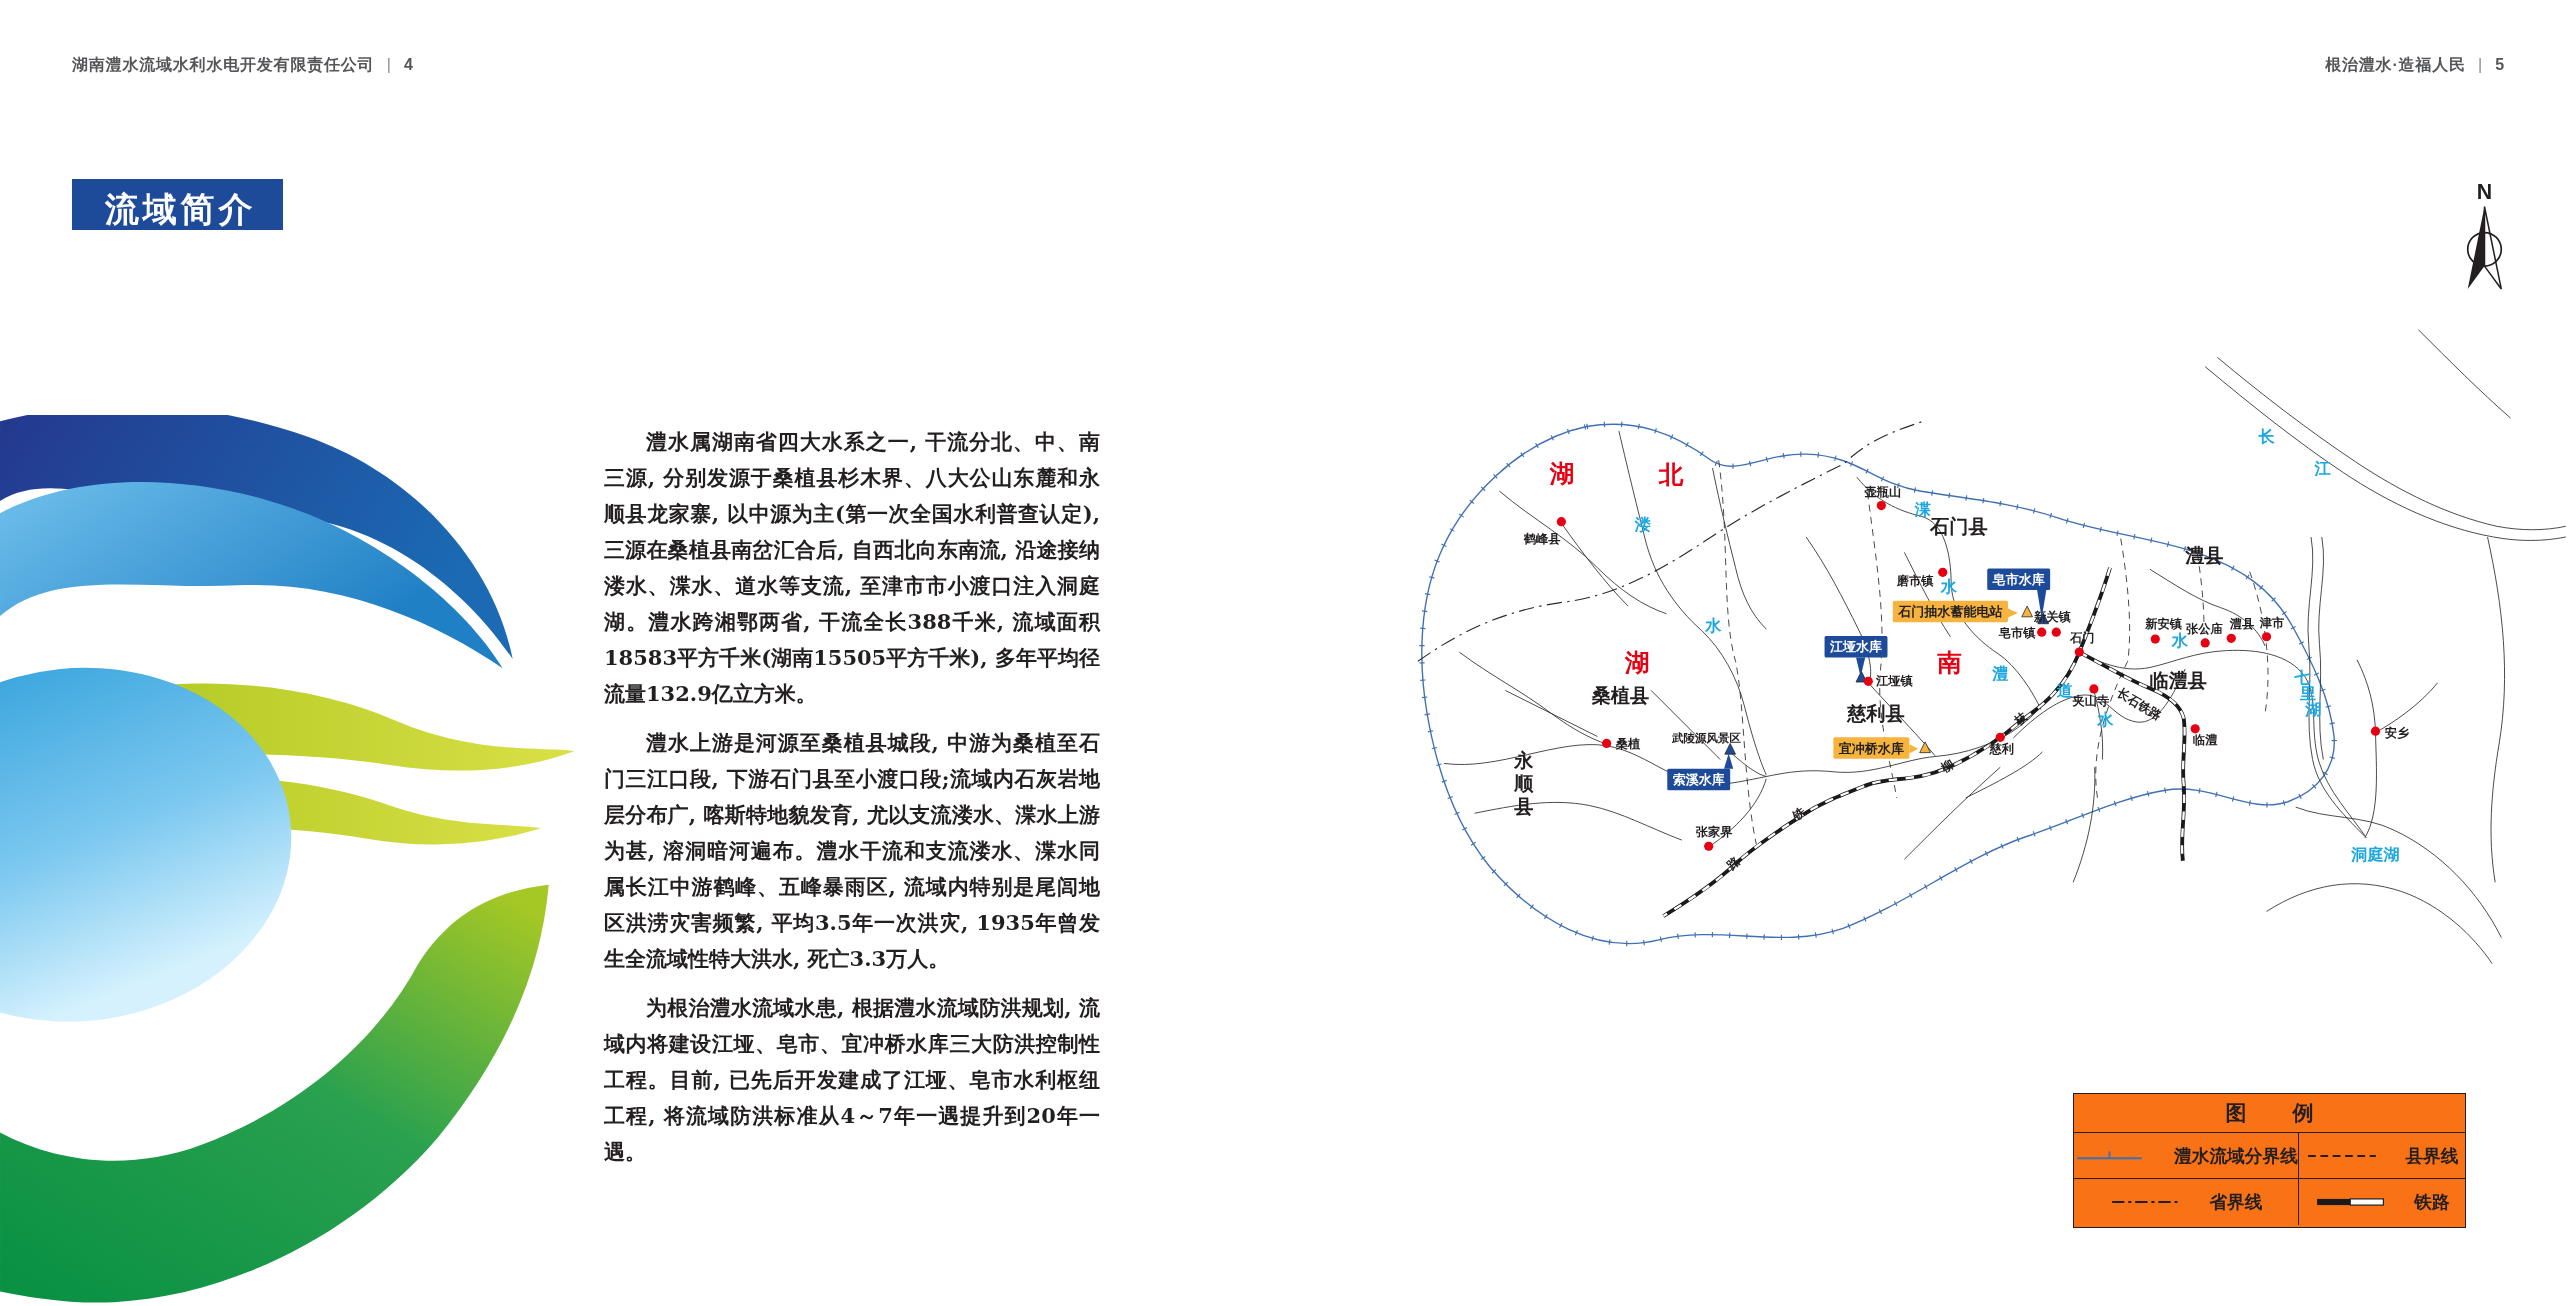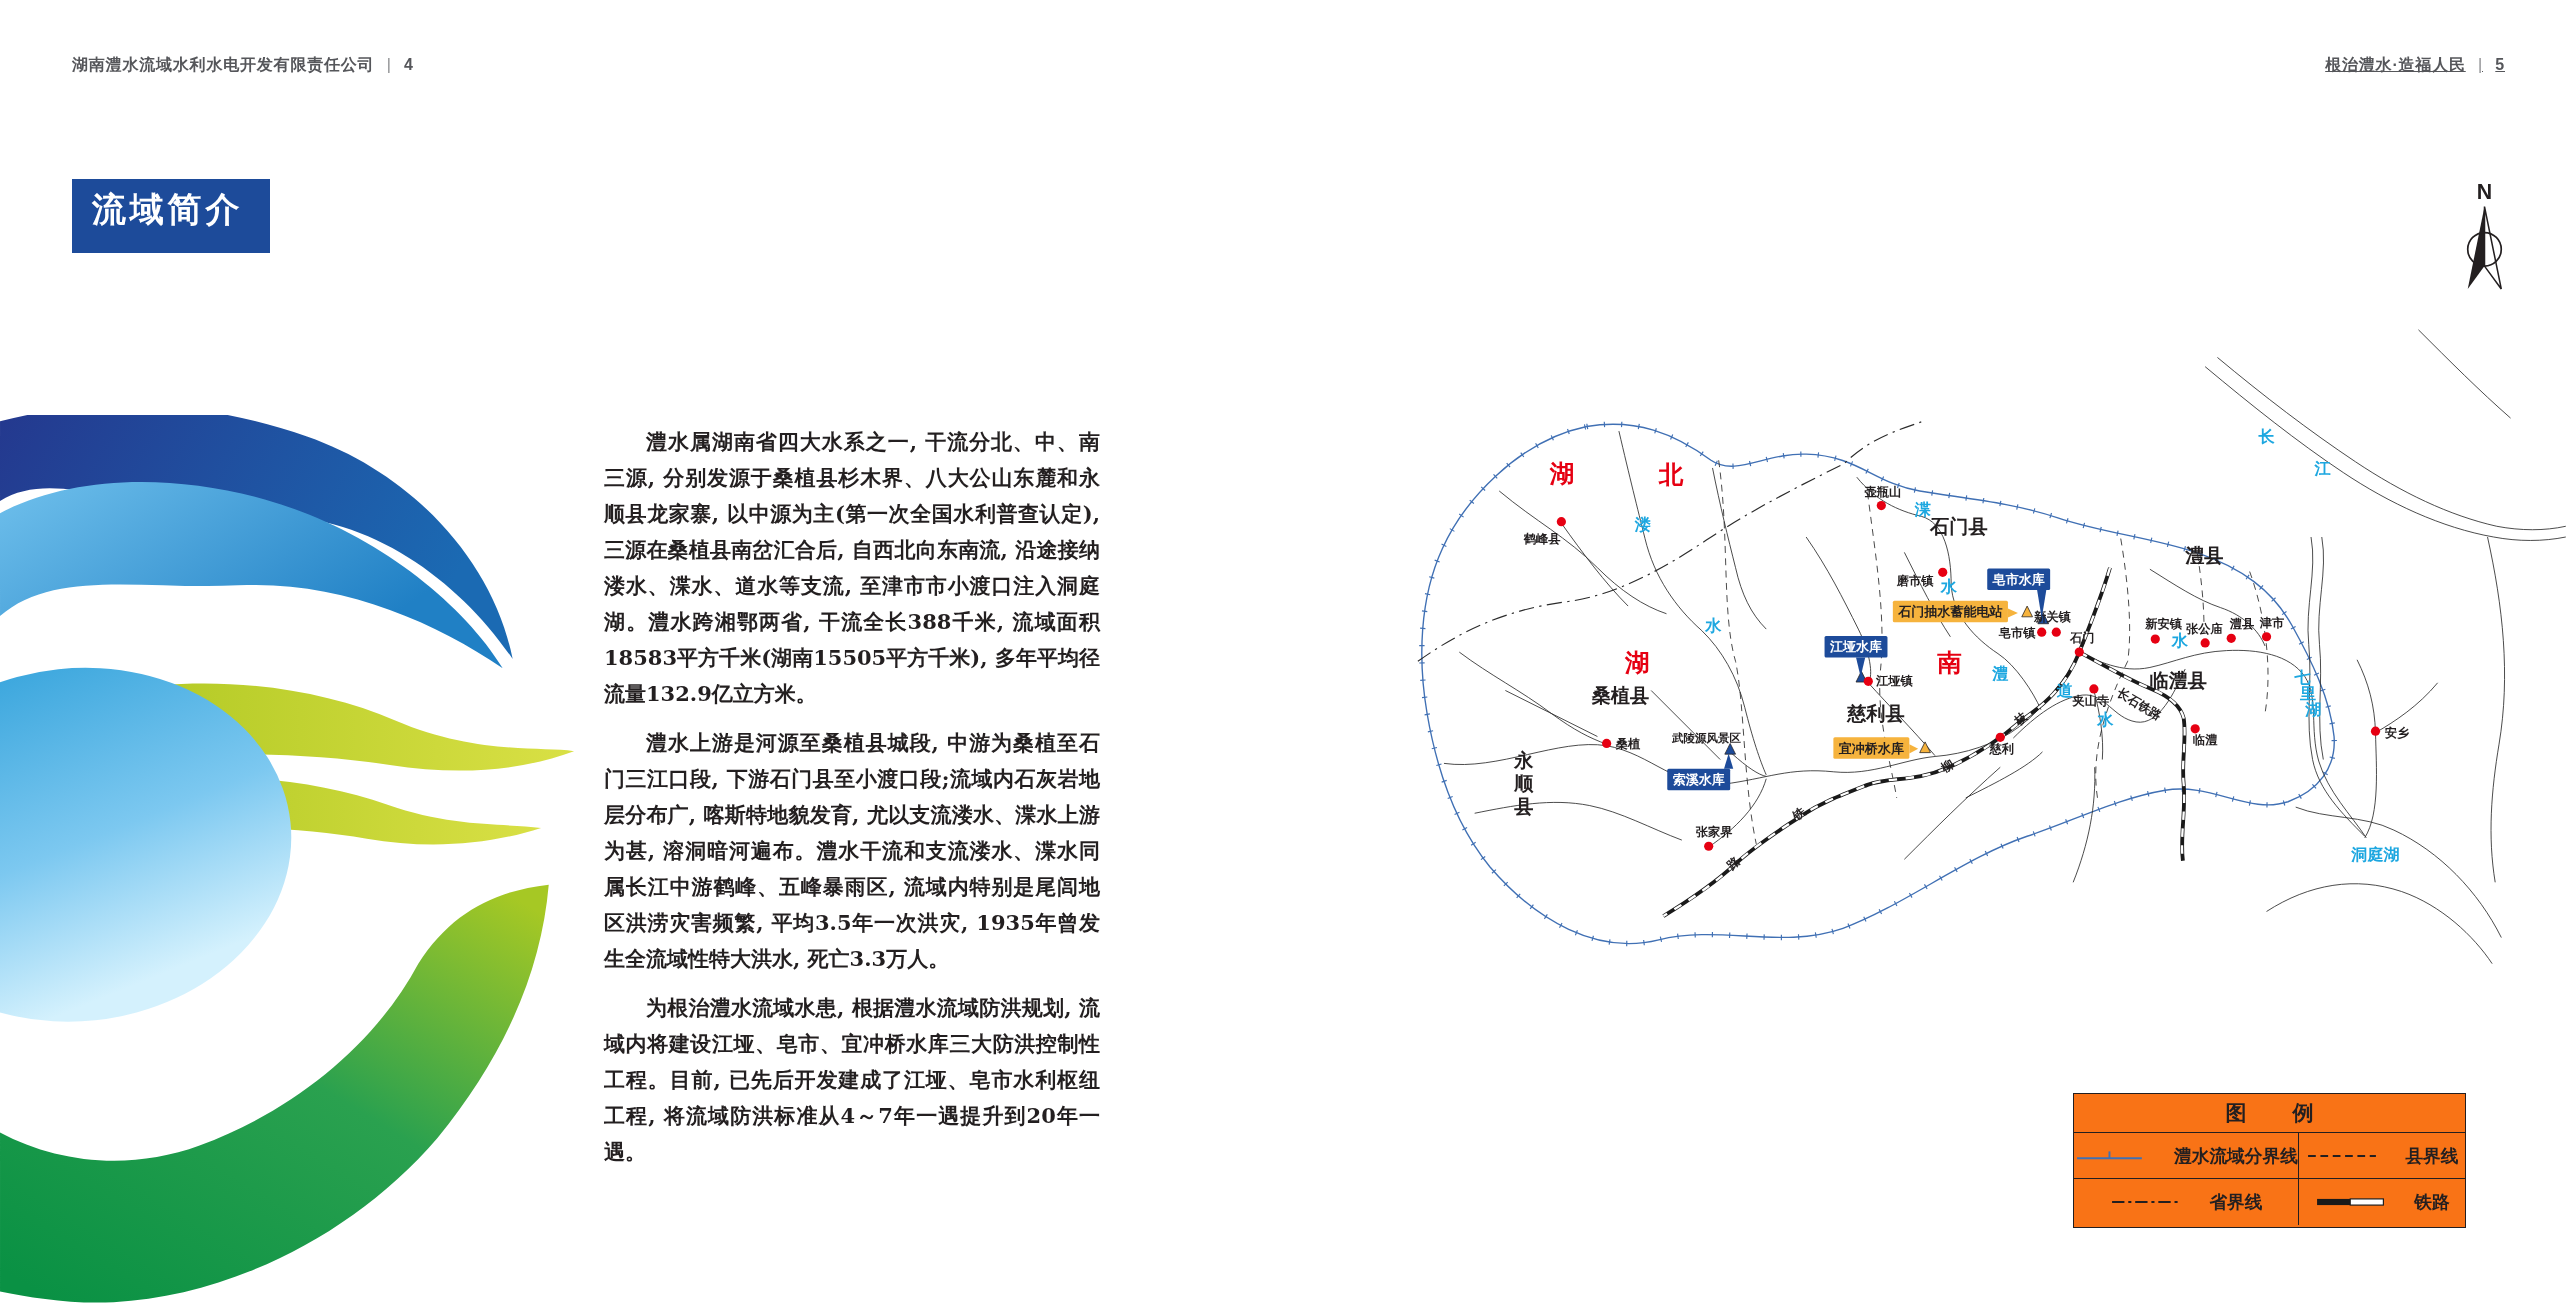--- a/index.html
+++ b/index.html
@@ -1,25 +1,25 @@
 <!DOCTYPE html>
 <html style="font-size:12.3px"><head>
 <meta charset="utf-8">
 <style>
   html,body{margin:0;padding:0;background:#fff;}
   #page{position:relative;width:2576px;height:1306px;background:#ffffff;overflow:hidden;
         font-family:"Liberation Sans","DejaVu Sans",sans-serif;}
   
   .pghead{position:absolute;top:55px;font-size:16px;font-weight:bold;color:#55565a;letter-spacing:0.8px;white-space:nowrap;}
   #head-left{left:72px;}
-  #head-right{right:71px;text-align:right;text-decoration:underline;}
+  #head-right{right:71px;text-align:right;}
   .pghead .sep{font-weight:300;color:#8a8b8e;margin:0 12.3px;}
   
-  #section-title{position:absolute;left:72px;top:179px;width:178px;height:74px;background:#1d4b9a;
-        color:#fff;font-size:34px;font-weight:bold;letter-spacing:3.8px;line-height:60px;padding-left:20px;}
+  #section-title{position:absolute;left:72px;top:179px;width:178px;height:51px;background:#1d4b9a;
+        color:#fff;font-size:34px;font-weight:bold;letter-spacing:3.8px;line-height:60px;padding-left:33px;}
   #body-text{position:absolute;left:604px;top:424px;width:496px;color:#231f20;
         font-family:"DejaVu Serif","Liberation Serif",serif;font-weight:bold;
         font-size:21px;line-height:36px;text-align:justify;}
   #body-text p{margin:0 0 13px 0;text-indent:2em;}
   #logo{position:absolute;left:0;top:415px;}
   
   #map-title{position:absolute;left:1367px;top:187px;width:1205px;text-align:center;
         color:#1d4b9a;font-size:35px;font-weight:bold;letter-spacing:3.1px;}
   #compass{position:absolute;left:2454px;top:174px;}
   #map-wrap{position:absolute;left:1367px;top:326px;}

